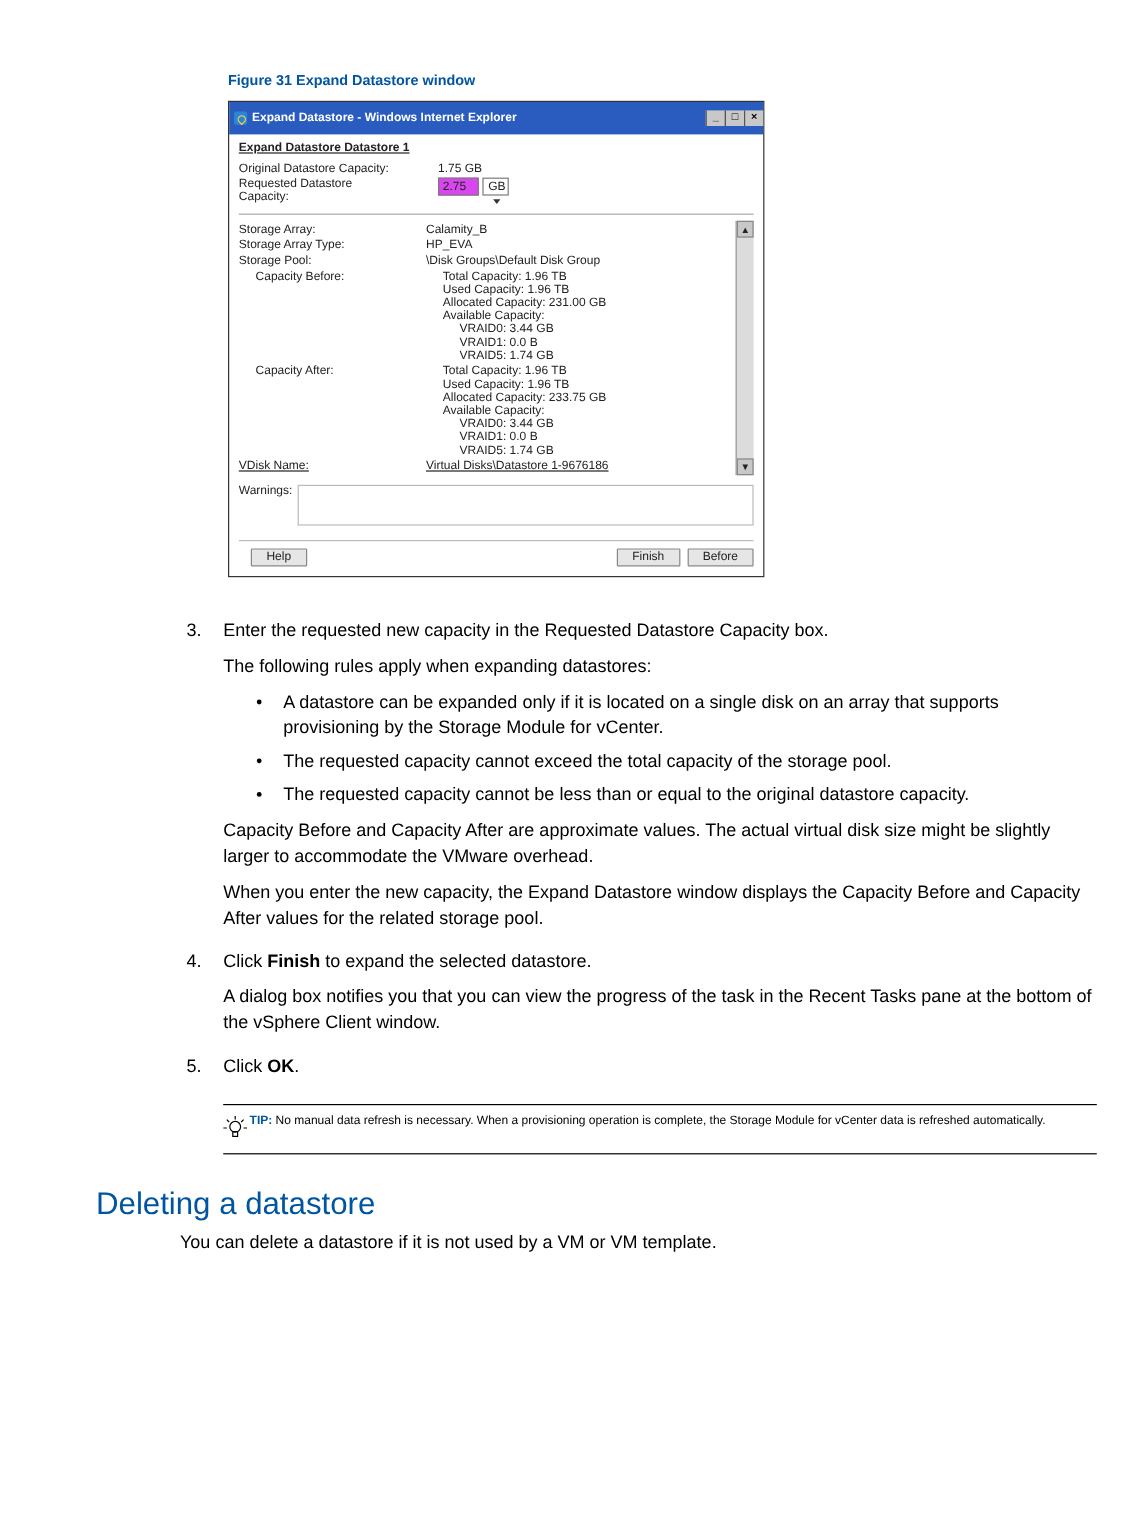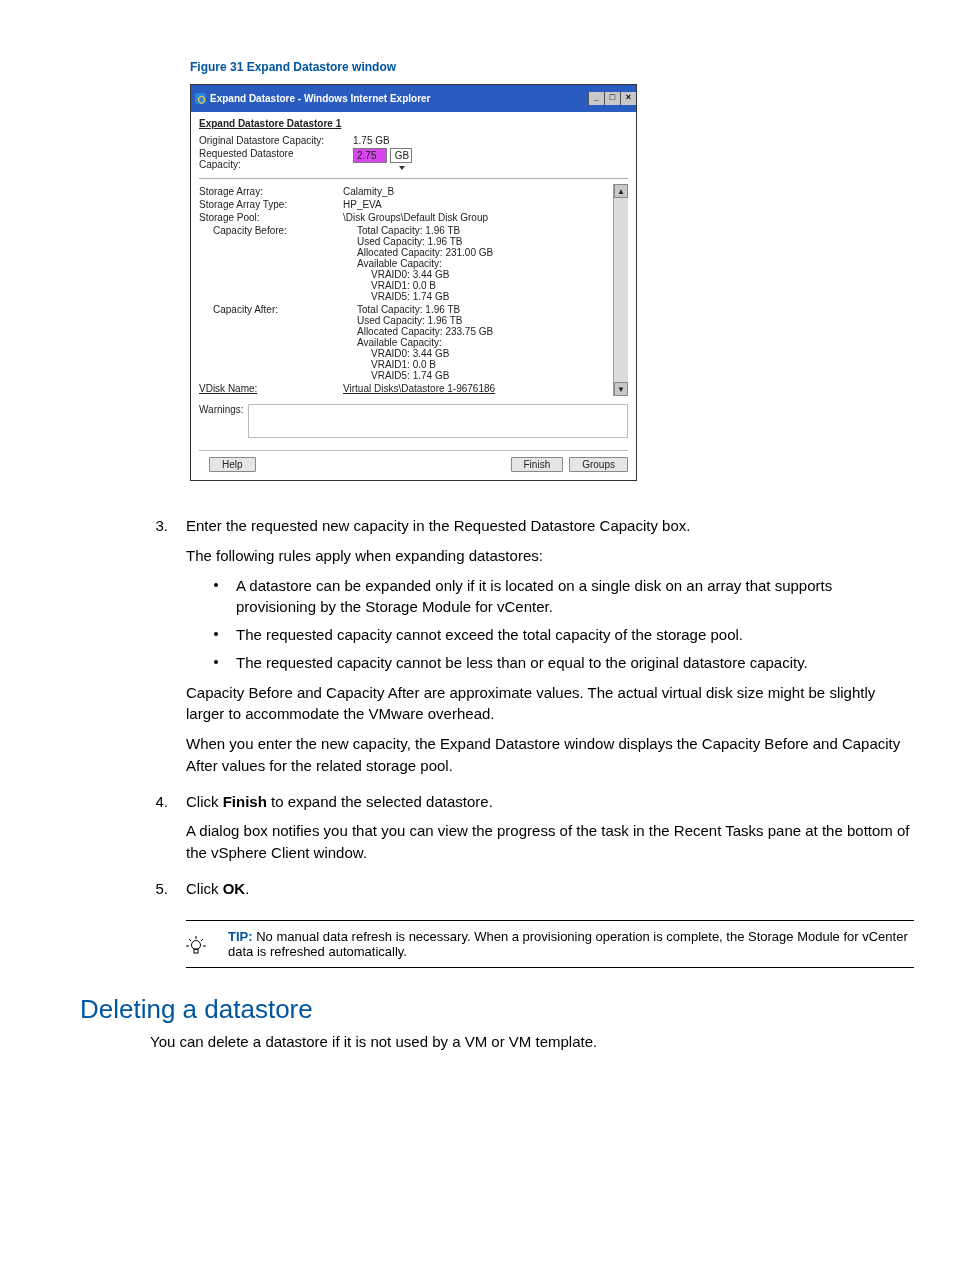--- a/index.html
+++ b/index.html
@@ -63,21 +63,21 @@
   }
   .win-body {
     padding: 6px 8px 8px 8px;
   }
   .win-heading {
     font-weight: bold;
     text-decoration: underline;
     margin-bottom: 6px;
     font-size: 10px;
   }
-  .frow { display:flex; margin: 2px 0; gap:8px; align-items:flex-start;}
+  .frow { display:flex; margin: 2px 0; gap:20px; align-items:flex-start;}
   .frow .lbl { width: 136px; }
   .frow .val { flex: 1; }
   .input-box {
     border: 1px solid #7b7b7b;
     padding: 0 3px;
     width: 26px;
     display: inline-block;
     background:#d946ef;
     height:13px; line-height:13px;
   }
@@ -134,21 +134,21 @@
   .ul li::before {
     content:""; position:absolute; left:6px; top:8px;
     width:4px; height:4px; border-radius:50%; background:#000;
   }
   strong { font-weight:bold; }
   .tip-block {
     margin: 20px 0 0 106px;
     position:relative;
   }
   .tip-rule { border-top:1px solid #000; margin:0; }
-  .tip-body { display:flex; gap:22px; padding:8px 0 8px 0; font-size:13px;align-items:flex-end;}
+  .tip-body { display:flex; gap:2px; padding:8px 0 8px 0; font-size:10px;}
   .tip-icon {
     width:20px; flex-shrink:0; text-align:center;
     font-size:18px; line-height:1; color:#000; padding-top:1px;
   }
   .tip-label { color:#0055a0; font-weight:bold; }
   .h2 {
     color:#0055a0; font-size:26px; font-weight:normal;
     margin: 26px 0 6px 0;
   }
   .body-p { margin:6px 0 6px 70px; font-size:15px; line-height:1.45;}
@@ -248,21 +248,21 @@
 
       <div class="warnings-row">
         <div>Warnings:</div>
         <div class="warnings-box"></div>
       </div>
 
       <div class="btn-row">
         <div class="btn">Help</div>
         <div class="btn-group">
           <div class="btn">Finish</div>
-          <div class="btn">Groups</div>
+          <div class="btn">Before</div>
         </div>
       </div>
     </div>
   </div>
 
   <ol class="ol">
     <li>
       <span class="num">3.</span>
       <div>Enter the requested new capacity in the Requested Datastore Capacity box.</div>
       <div class="inner-p">The following rules apply when expanding datastores:</div>

